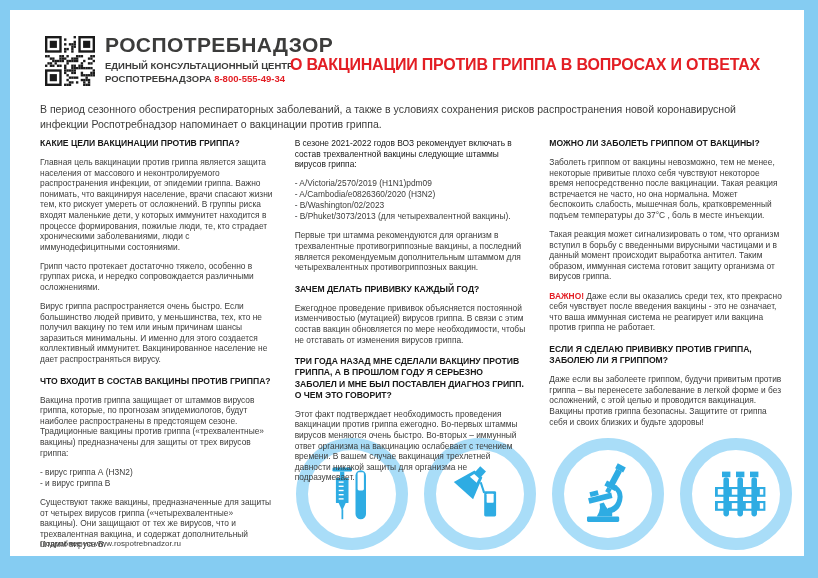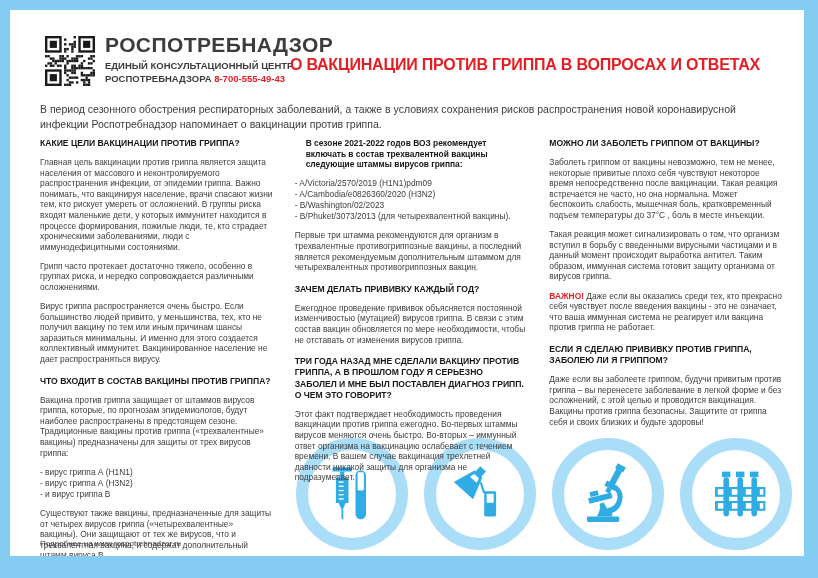--- a/index.html
+++ b/index.html
@@ -34,21 +34,21 @@
     position:absolute;left:30px;right:22px;top:128px;bottom:30px;
     display:flex;gap:22px;z-index:2;
   }
   .col{flex:1 1 0;color:#3C3C3B;font-size:8.4px;line-height:1.26;}
   .col h3{
     font-size:8.6px;font-weight:bold;color:#161616;
     margin:11px 0 8px 0;line-height:1.3;text-transform:uppercase;
   }
   .col h3:first-child{margin-top:0;}
   .col p{margin:0 0 8.5px 0;}
-  .col p.bold{font-weight:bold;color:#161616;margin-left:11px;}
+  .col p.bold{font-weight:normal;color:#161616;}
   .col .list{margin:0 0 8.5px 0;}
   .col .list div{line-height:1.3;}
   .lead{color:#E31E24;font-weight:bold;}
   
   .icon-row{
     position:absolute;left:286px;top:428px;display:flex;gap:16px;z-index:1;
   }
   .icon-circle{
     width:88px;height:88px;border:12px solid #A9DDF8;border-radius:50%;
     background:#fff;display:flex;align-items:center;justify-content:center;
@@ -191,40 +191,39 @@
         <rect x="0" y="32" width="16" height="16" fill="#1a1a1a"></rect>
         <rect x="2.2857142857142856" y="34.285714285714285" width="11.428571428571427" height="11.428571428571427" fill="#ffffff"></rect>
         <rect x="4.571428571428571" y="36.57142857142857" width="6.857142857142857" height="6.857142857142857" fill="#1a1a1a"></rect>
       </svg>
     <div class="logo-text">
       <div class="org-name">РОСПОТРЕБНАДЗОР</div>
       <div class="org-sub">
         <div>ЕДИНЫЙ КОНСУЛЬТАЦИОННЫЙ ЦЕНТР</div>
         <div>
           <span>РОСПОТРЕБНАДЗОРА</span>
-          <span class="phone">8-700-555-49-43</span>
+          <span class="phone">8-800-555-49-34</span>
         </div>
       </div>
     </div>
   </div>
 
   <div class="page-title">О ВАКЦИНАЦИИ ПРОТИВ ГРИППА В ВОПРОСАХ И ОТВЕТАХ</div>
 
   <div class="intro">В период сезонного обострения респираторных заболеваний, а также в условиях сохранения рисков распространения новой коронавирусной инфекции Роспотребнадзор напоминает о вакцинации против гриппа.</div>
 
   <div class="columns">
       <div class="col">
         <h3>КАКИЕ ЦЕЛИ ВАКЦИНАЦИИ ПРОТИВ ГРИППА?</h3>
         <p>Главная цель вакцинации против гриппа является защита населения от массового и неконтролируемого распространения инфекции, от эпидемии гриппа. Важно понимать, что вакцинируя население, врачи спасают жизни тем, кто рискует умереть от осложнений. В группы риска входят маленькие дети, у которых иммунитет находится в процессе формирования, пожилые люди, те, кто страдает хроническими заболеваниями, люди с иммунодефицитными состояниями.</p>
         <p>Грипп часто протекает достаточно тяжело, особенно в группах риска, и нередко сопровождается различными осложнениями.</p>
         <p>Вирус гриппа распространяется очень быстро. Если большинство людей привито, у меньшинства, тех, кто не получил вакцину по тем или иным причинам шансы заразиться минимальны. И именно для этого создается коллективный иммунитет. Вакцинированное население не дает распространяться вирусу.</p>
         <h3>ЧТО ВХОДИТ В СОСТАВ ВАКЦИНЫ ПРОТИВ ГРИППА?</h3>
         <p>Вакцина против гриппа защищает от штаммов вирусов гриппа, которые, по прогнозам эпидемиологов, будут наиболее распространены в предстоящем сезоне. Традиционные вакцины против гриппа («трехвалентные» вакцины) предназначены для защиты от трех вирусов гриппа:</p>
         <div class="list">
-          <div>- вирус гриппа А (H1N1)</div>
           <div>- вирус гриппа А (H3N2)</div>
           <div>- и вирус гриппа В</div>
         </div>
         <p>Существуют также вакцины, предназначенные для защиты от четырех вирусов гриппа («четырехвалентные» вакцины). Они защищают от тех же вирусов, что и трехвалентная вакцина, и содержат дополнительный штамм вируса В.</p>
       </div>
       <div class="col">
         <p class="bold">В сезоне 2021-2022 годов ВОЗ рекомендует включать в состав трехвалентной вакцины следующие штаммы вирусов гриппа:</p>
         <div class="list">
           <div>- A/Victoria/2570/2019 (H1N1)pdm09</div>
           <div>- A/Cambodia/e0826360/2020 (H3N2)</div>

